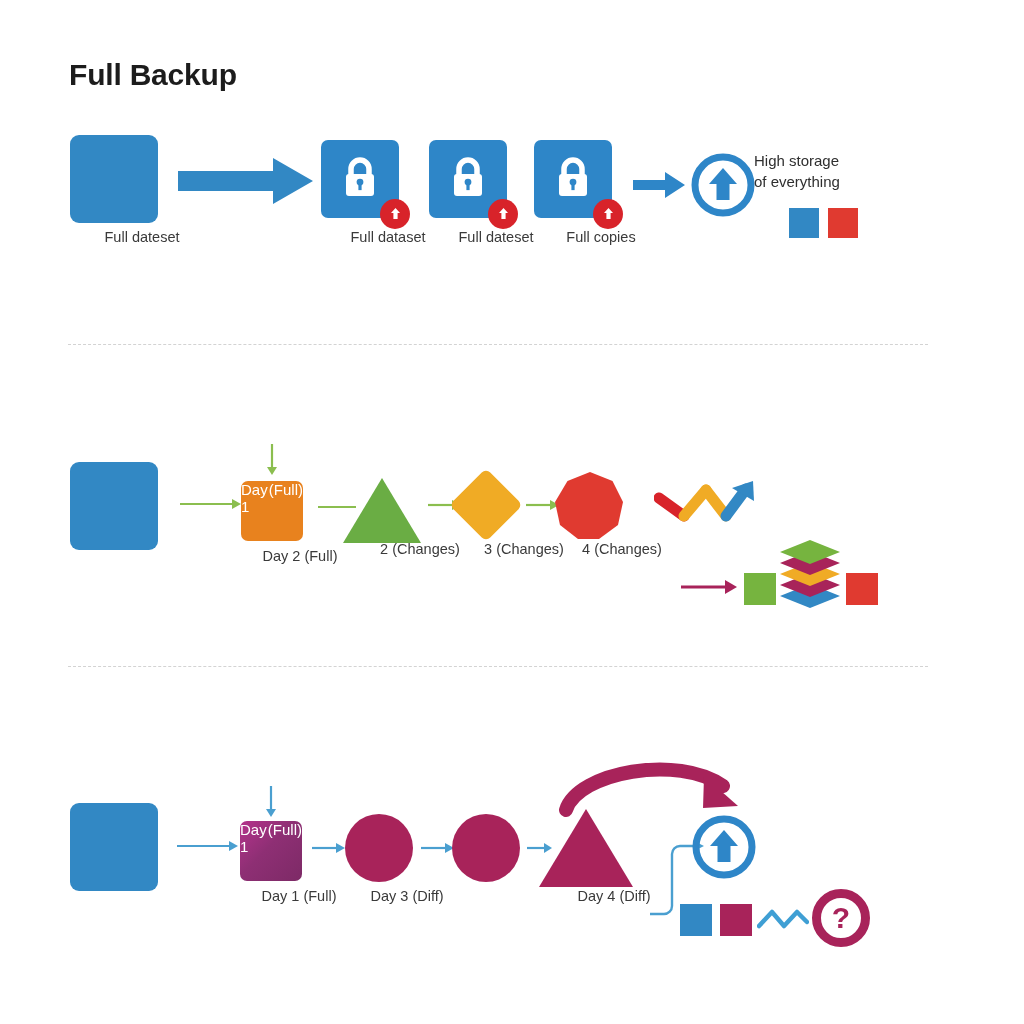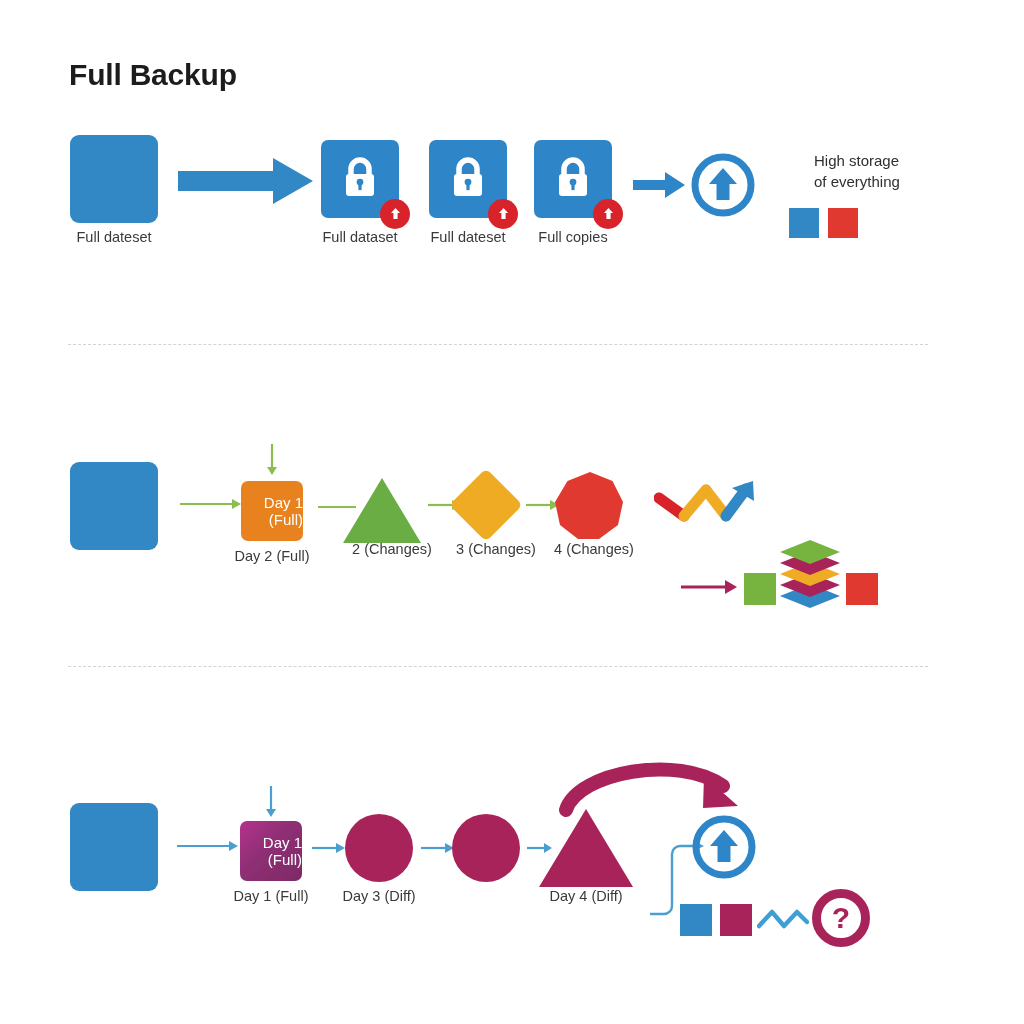--- a/index.html
+++ b/index.html
@@ -29,20 +29,21 @@
     width:860px;
     height:0;
     border-top:1px dashed #d3d3d3;
   }
 
   .node-label{
     font-size:14.5px;
     color:#3a3a3a;
     white-space:nowrap;
     text-align:center;
+    margin-left:28px;
   }
 
   .caption{
     font-size:15px;
     color:#2f2f2f;
     line-height:1.42;
     white-space:nowrap;
   }
 
   
@@ -78,22 +79,22 @@
   
   .upload-circle{display:block;}
 
   
   .chip{width:30px;height:30px;display:inline-block;}
 
   
   .day-box{
     width:62px;height:60px;
     border-radius:7px;
-    display:flex;flex-direction:column;
-    align-items:flex-end;justify-content:center;
+    display:flex;flex-direction:row;
+    align-items:flex-start;justify-content:center;
     color:#ffffff;
     font-size:15px;
     line-height:1.15;
     font-weight:normal;
   }
   .day-box.orange{background:#e8821e;}
   .day-box.purple{background:linear-gradient(135deg,#b4338c 0%,#8e2f74 45%,#7d2a66 100%);}
 
   
   .tri-green{
@@ -194,21 +195,21 @@
 
   <svg class="abs" style="left:633px;top:172px;" width="52" height="26" viewBox="0 0 52 26">
     <path d="M0 8 H32 V0 L52 13 L32 26 V18 H0 Z" fill="#2e86c8"></path>
   </svg>
 
   <svg class="abs upload-circle" style="left:690px;top:152px;" width="66" height="66" viewBox="0 0 66 66">
     <circle cx="33" cy="33" r="28" fill="none" stroke="#2e86c8" stroke-width="7"></circle>
     <path d="M33 16 L47 32 H39.5 V48 H26.5 V32 H19 Z" fill="#2e86c8"></path>
   </svg>
 
-  <div class="abs caption" style="left:814px;top:150px;">
+  <div class="abs caption" style="left:754px;top:150px;">
     <div>High storage</div>
     <div>of everything</div>
   </div>
 
   <div class="abs chip" style="left:789px;top:208px;background:#3288c4;"></div>
   <div class="abs chip" style="left:828px;top:208px;background:#e03a30;"></div>
 
   <div class="divider" style="top:344px;"></div>
 
 

